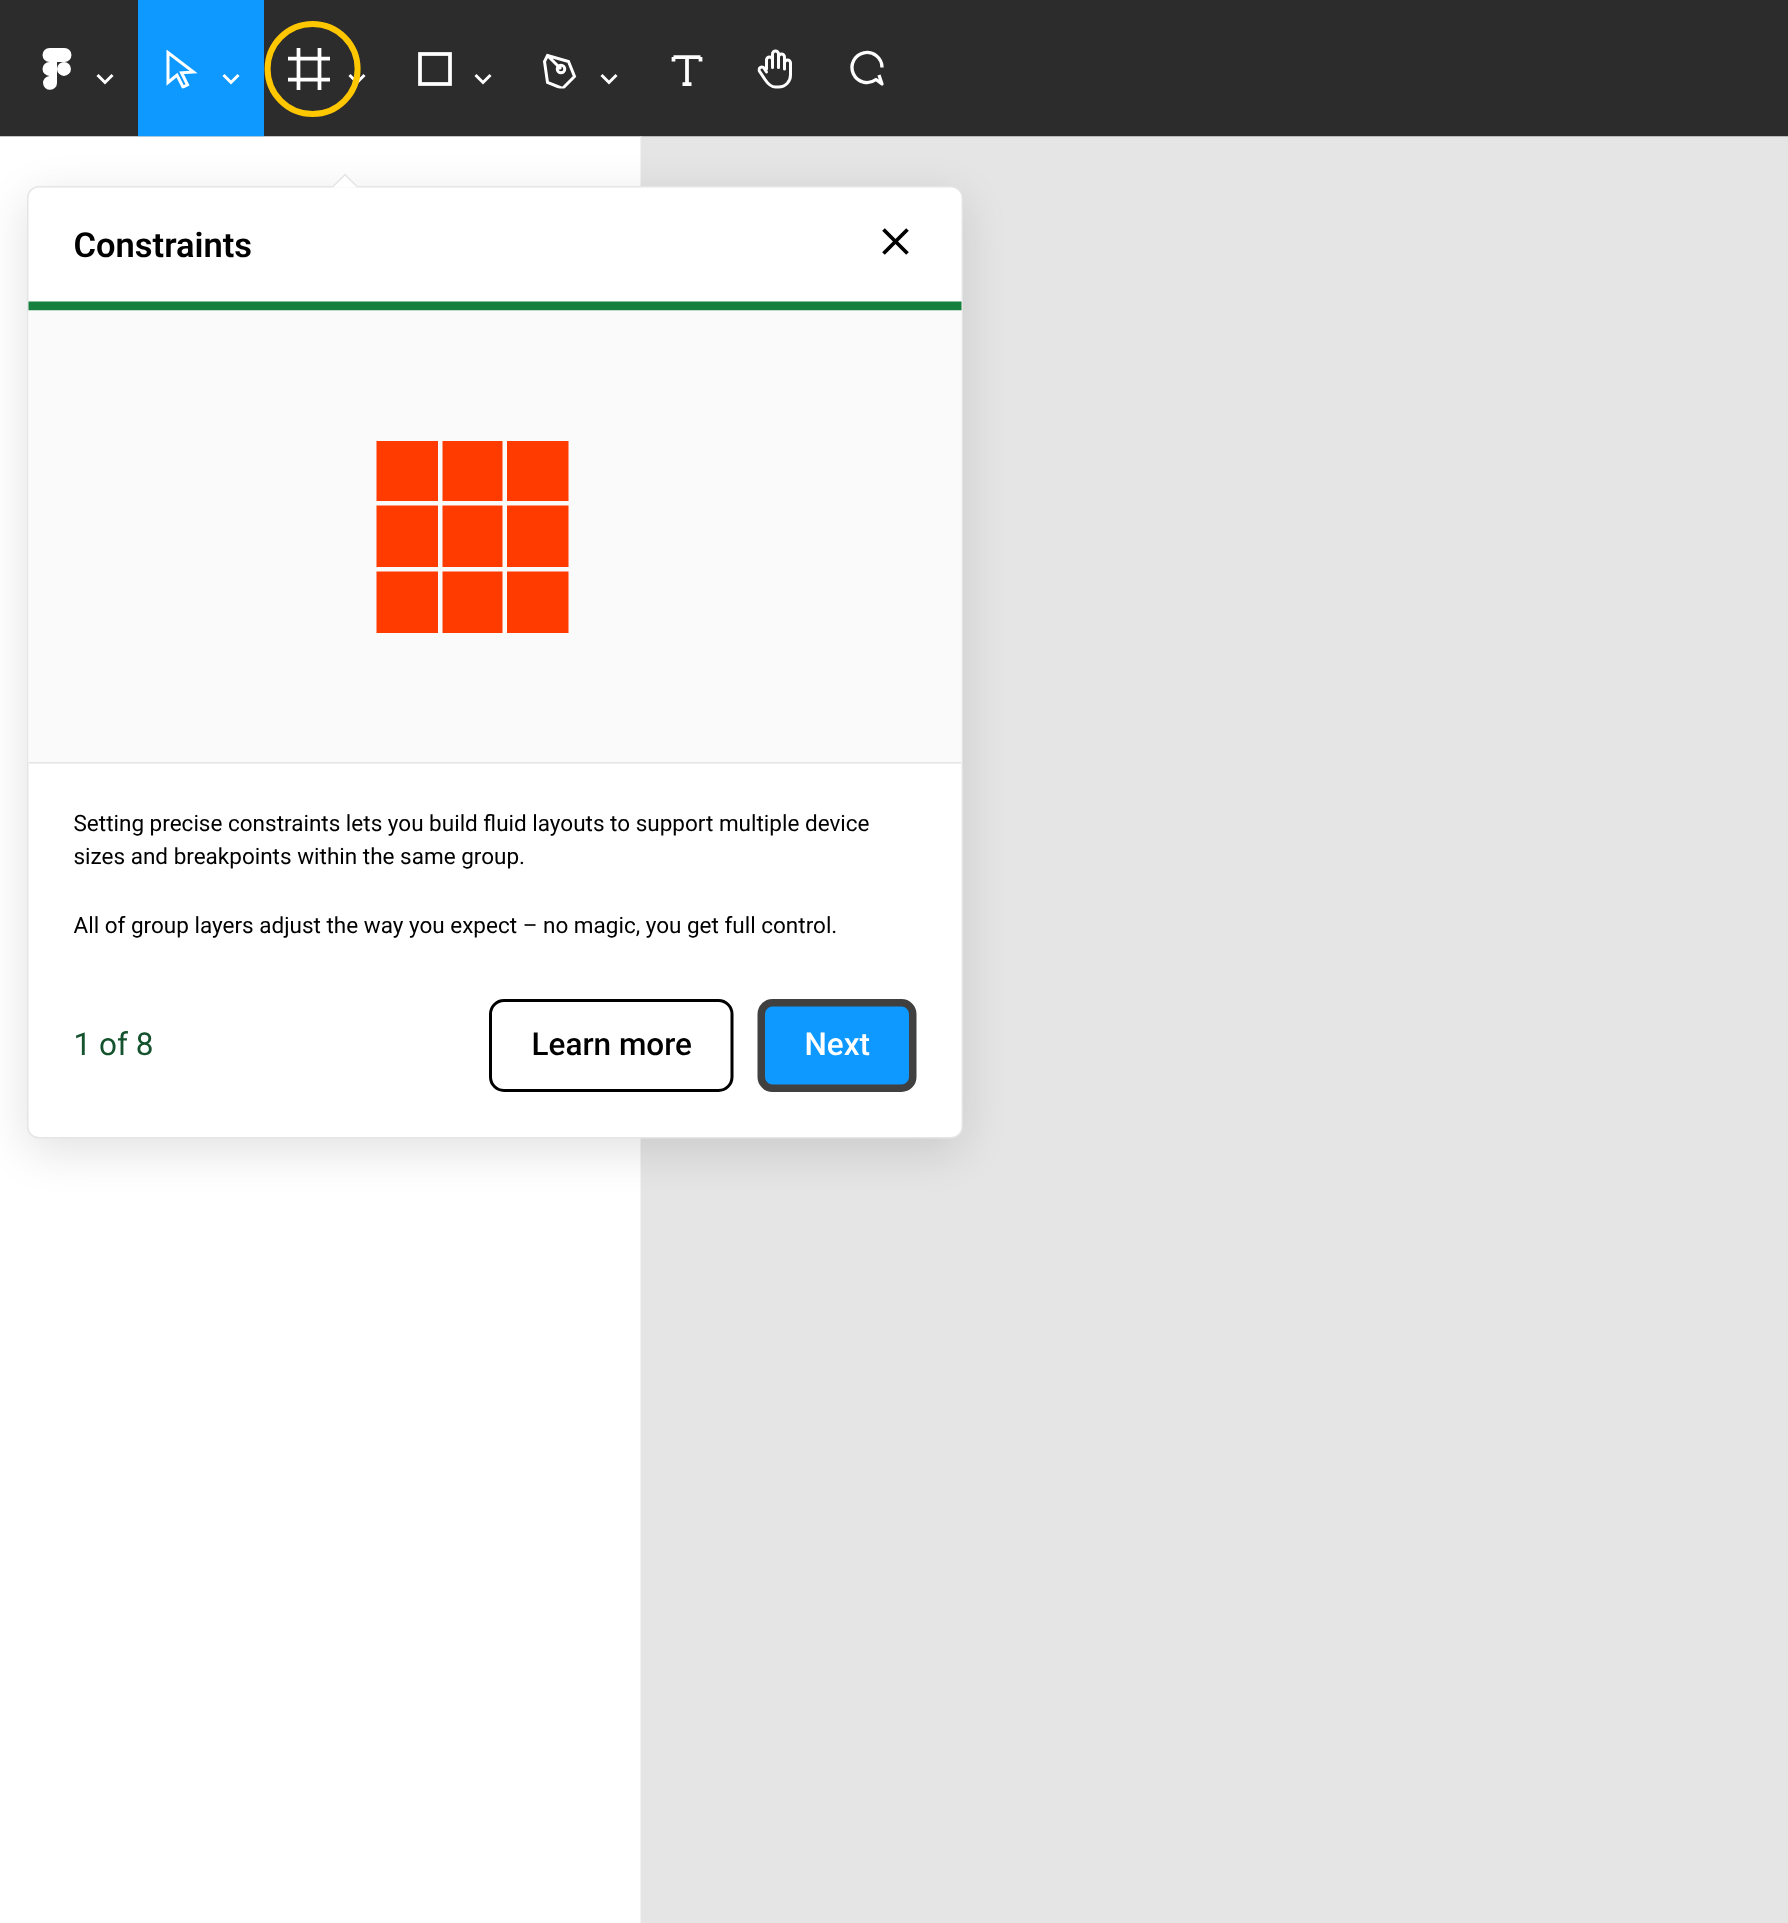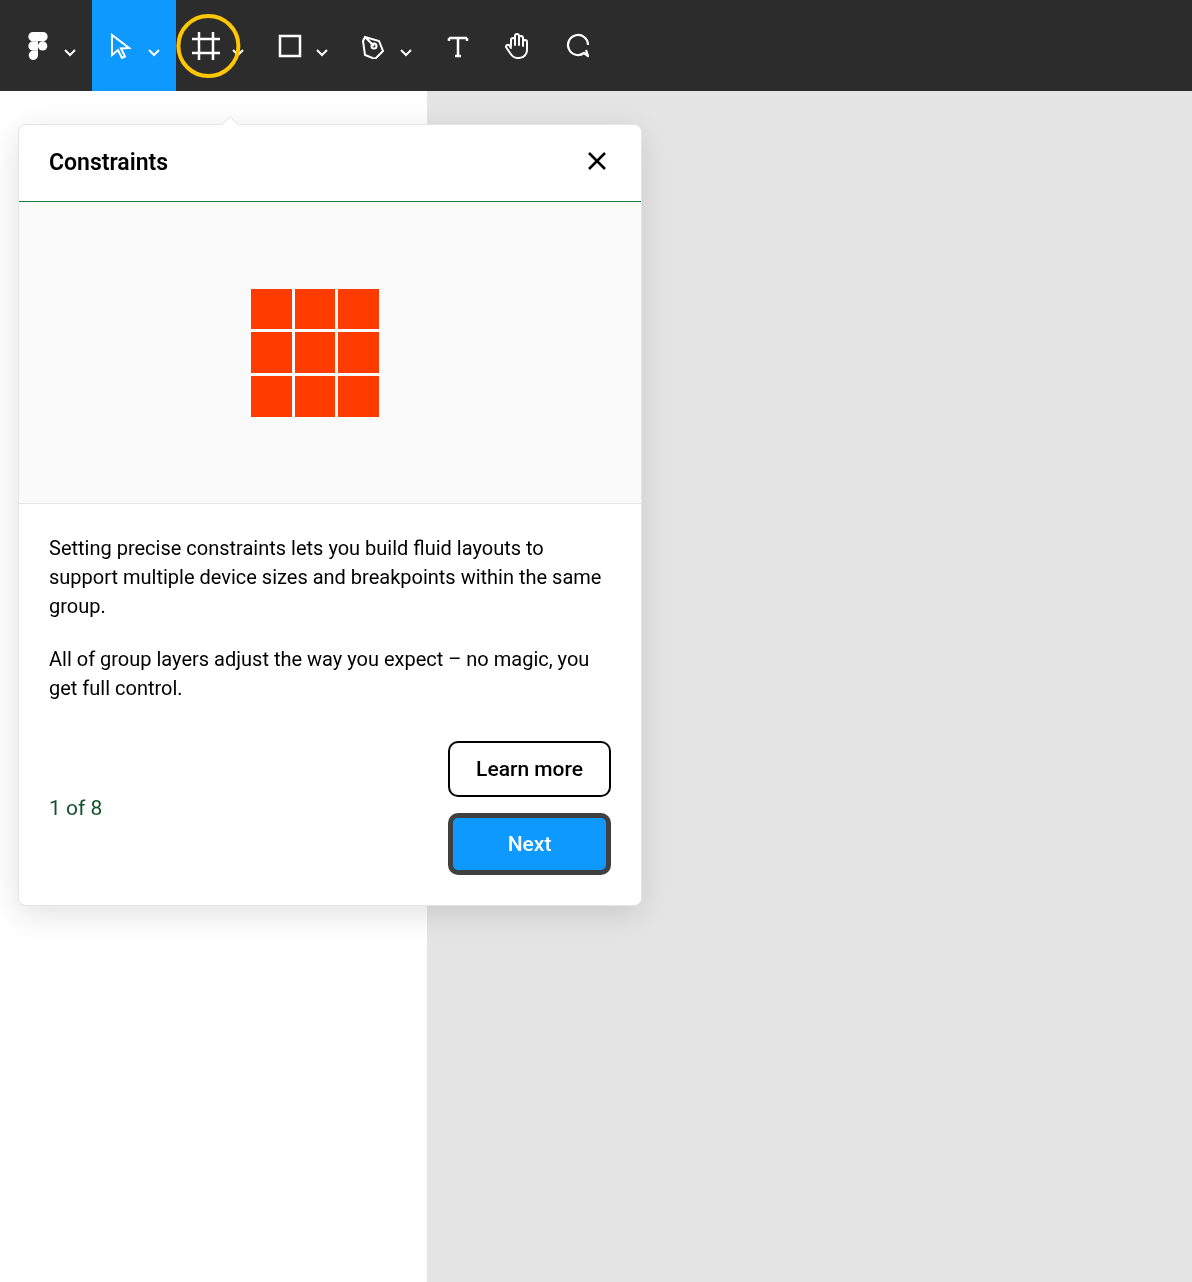--- a/index.html
+++ b/index.html
@@ -103,24 +103,24 @@
       width: 14px;
       height: 14px;
       background: #ffffff;
       border: 1px solid #e5e5e5;
       transform: rotate(45deg);
       top: 4px;
       left: 3px;
     }
     .tooltip-header {
       display: flex;
-      align-items: flex-start;
+      align-items: flex-end;
       justify-content: space-between;
       padding: 24px 30px;
-      border-bottom: 1px solid #15803d;
+      border-bottom: 6px solid #15803d;
     }
     .tooltip-title {
       font-size: 23px;
       font-weight: 600;
       color: #000;
     }
     .close-btn {
       width: 28px;
       height: 28px;
       cursor: pointer;
@@ -145,21 +145,21 @@
       height: 128px;
       margin-left: -30px;
     }
     .grid-cell {
       background: #ff3b00;
     }
     .tooltip-body {
       padding: 30px;
     }
     .tooltip-text {
-      font-size: 20px;
+      font-size: 15px;
       line-height: 1.45;
       color: #000;
     }
     .tooltip-text p {
       margin-bottom: 24px;
     }
     .tooltip-text p:last-child {
       margin-bottom: 0;
     }
     .tooltip-footer {
@@ -168,21 +168,20 @@
       justify-content: space-between;
       padding: 8px 30px 30px 30px;
     }
     .step-indicator {
       font-size: 21px;
       color: #14532d;
     }
     .footer-buttons {
       display: flex;
       gap: 16px;
-      flex-direction: column;
     }
     .btn {
       padding: 14px 26px;
       font-size: 21px;
       font-weight: 500;
       border-radius: 10px;
       cursor: pointer;
       border: none;
       font-family: inherit;
     }

